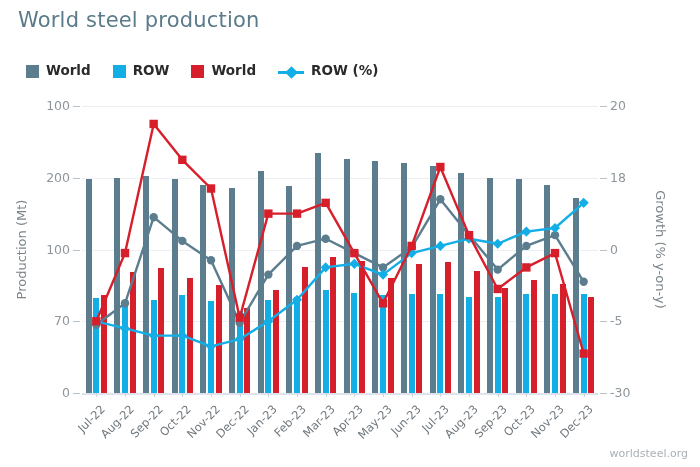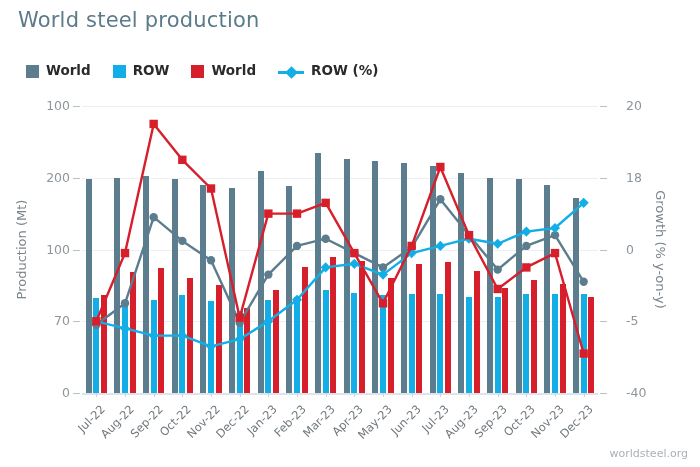--- a/index.html
+++ b/index.html
@@ -53,21 +53,21 @@
     position:absolute; left:0; width:100%;
     height:1px; background:#eceff3;
   }
   .grid.base { background:#dfe3ee; height:2px; }
   .ytick-l, .ytick-r {
     position:absolute;
     font-size:12.5px; color:#8d969c;
     white-space:nowrap;
   }
   .ytick-l { right:100%; margin-right:12px; text-align:right; }
-  .ytick-r { left:100%; margin-left:28px; text-align:left; }
+  .ytick-r { left:100%; margin-left:12px; text-align:left; }
   .tickmark {
     position:absolute; width:7px; height:1px; background:#b9c0c6;
   }
   #ylabel-left {
     position:absolute;
     left:14px; top:106px;
     width:287px; height:16px;
     transform:rotate(-90deg);
     transform-origin:0 0;
     translate:0 287px;
@@ -146,21 +146,21 @@
     <div class="ytick-r" style="top: 135.5px;">0</div>
     <div class="tickmark" style="top: 143.5px; left: -9px;"></div>
     <div class="tickmark" style="top: 143.5px; left: 518px;"></div>
     <div class="grid" style="top: 215.25px;"></div>
     <div class="ytick-l" style="top: 207.25px;">70</div>
     <div class="ytick-r" style="top: 207.25px;">-5</div>
     <div class="tickmark" style="top: 215.25px; left: -9px;"></div>
     <div class="tickmark" style="top: 215.25px; left: 518px;"></div>
     <div class="grid base" style="top: 287px;"></div>
     <div class="ytick-l" style="top: 279px;">0</div>
-    <div class="ytick-r" style="top: 279px;">-40</div>
+    <div class="ytick-r" style="top: 279px;">-30</div>
     <div class="tickmark" style="top: 287px; left: -9px;"></div>
     <div class="tickmark" style="top: 287px; left: 518px;"></div>
     <div class="bar" style="left: 3.63333px; width: 6.2px; height: 213.815px; background: rgb(91, 125, 141);"></div>
     <div class="bar" style="left: 11.2333px; width: 6.2px; height: 94.71px; background: rgb(19, 174, 230);"></div>
     <div class="bar" style="left: 18.8333px; width: 6.2px; height: 97.58px; background: rgb(215, 31, 43);"></div>
     <div class="xtickline" style="left: 14.3333px;"></div>
     <div class="xlab" style="left: -41.6667px; top: 296px; width: 58px;">Jul-22</div>
     <div class="bar" style="left: 32.3px; width: 6.2px; height: 215.25px; background: rgb(91, 125, 141);"></div>
     <div class="bar" style="left: 39.9px; width: 6.2px; height: 88.97px; background: rgb(19, 174, 230);"></div>
     <div class="bar" style="left: 47.5px; width: 6.2px; height: 120.54px; background: rgb(215, 31, 43);"></div>

